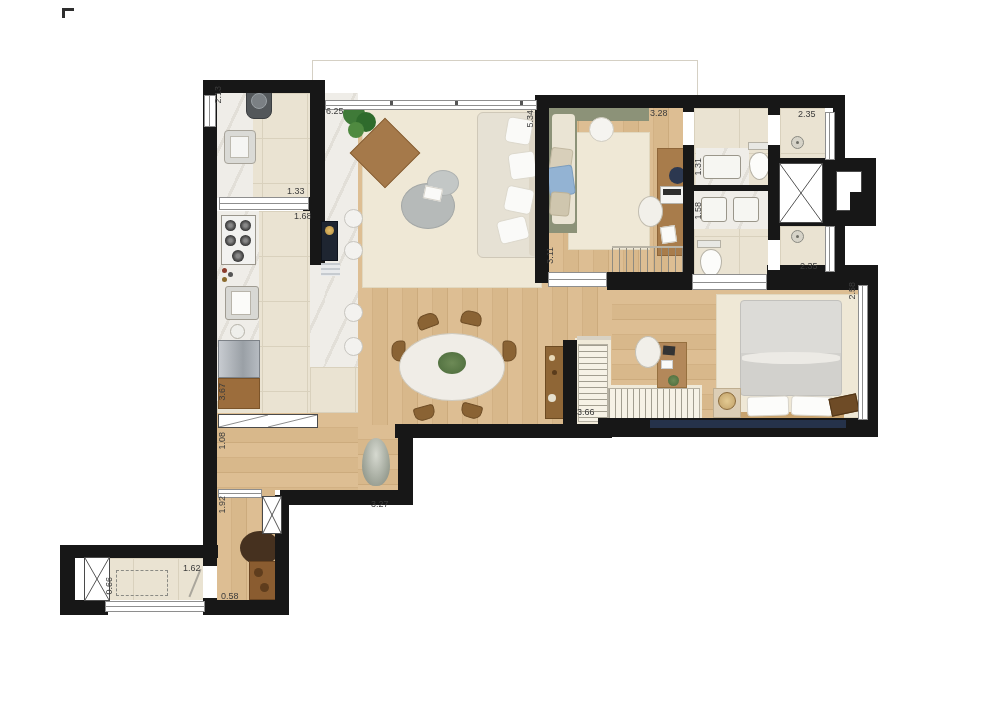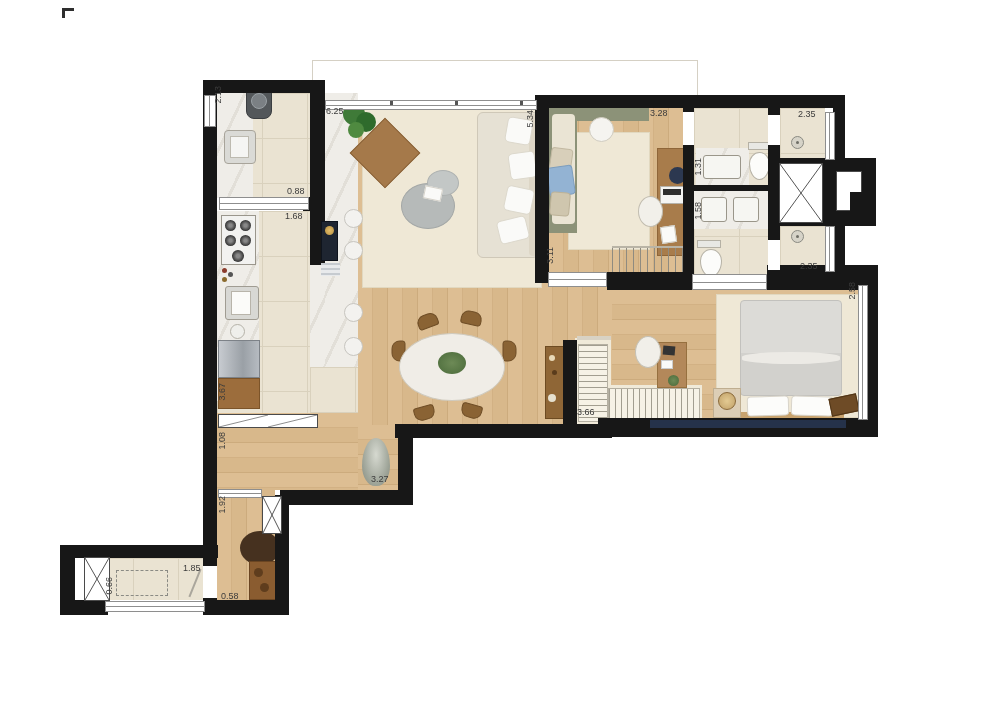--- a/index.html
+++ b/index.html
@@ -236,32 +236,32 @@
         <line x1="24" y1="0" x2="0" y2="42" stroke="#555" stroke-width="1"></line>
       </svg>
   </div>
 
   <div class="abs" style="left:321px;top:221px;width:17px;height:40px;background:#1e2531;border:1px solid #0e131c"></div>
   <div class="abs circ" style="left:325px;top:226px;width:9px;height:9px;background:radial-gradient(#e3bd6a,#b8903f)"></div>
   <div class="abs" style="left:321px;top:263px;width:19px;height:13px;background:repeating-linear-gradient(180deg,#c6cbd0 0 2px,#e8eaec 2px 5px)"></div>
 
   <span class="dim v" style="left:214px;top:86px">2.13</span>
   <span class="dim" style="left:326px;top:107px">6.25</span>
-  <span class="dim" style="left:287px;top:187px">0.88</span>
-  <span class="dim" style="left:285px;top:212px">1.68</span>
+  <span class="dim" style="left:287px;top:187px">1.33</span>
+  <span class="dim" style="left:294px;top:212px">1.68</span>
   <span class="dim v" style="left:526px;top:110px">5.34</span>
   <span class="dim" style="left:650px;top:109px">3.28</span>
   <span class="dim" style="left:798px;top:110px">2.35</span>
   <span class="dim v" style="left:694px;top:158px">1.31</span>
   <span class="dim v" style="left:694px;top:202px">1.58</span>
   <span class="dim v" style="left:546px;top:247px">3.11</span>
   <span class="dim" style="left:800px;top:262px">2.35</span>
   <span class="dim v" style="left:848px;top:282px">2.58</span>
   <span class="dim v" style="left:218px;top:383px">3.67</span>
   <span class="dim" style="left:577px;top:408px">3.66</span>
   <span class="dim v" style="left:218px;top:432px">1.08</span>
-  <span class="dim" style="left:371px;top:475px">3.27</span>
+  <span class="dim" style="left:371px;top:500px">3.27</span>
   <span class="dim v" style="left:218px;top:496px">1.92</span>
-  <span class="dim" style="left:183px;top:564px">1.85</span>
+  <span class="dim" style="left:183px;top:564px">1.62</span>
   <span class="dim v" style="left:105px;top:577px">0.66</span>
   <span class="dim" style="left:221px;top:592px">0.58</span>
 
 </div>
 
 </body></html>

